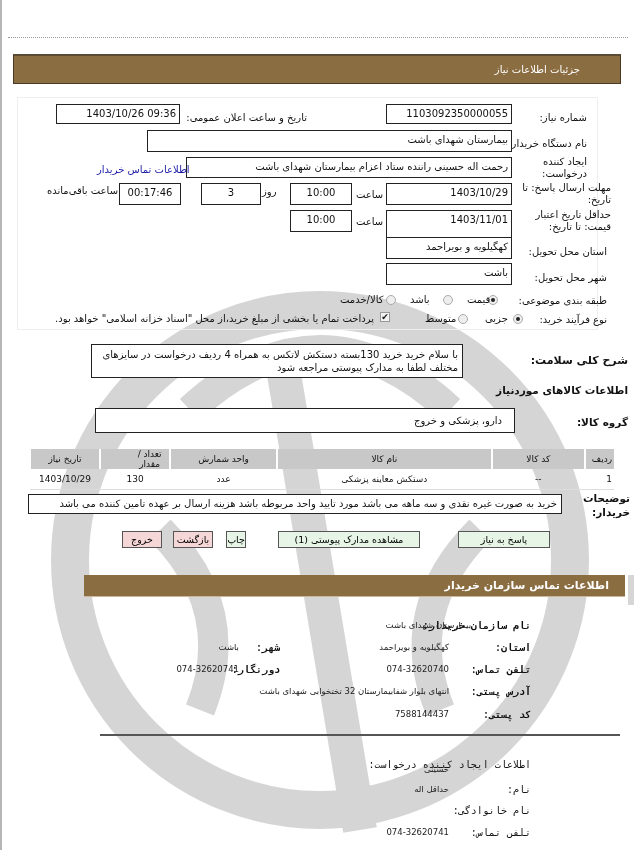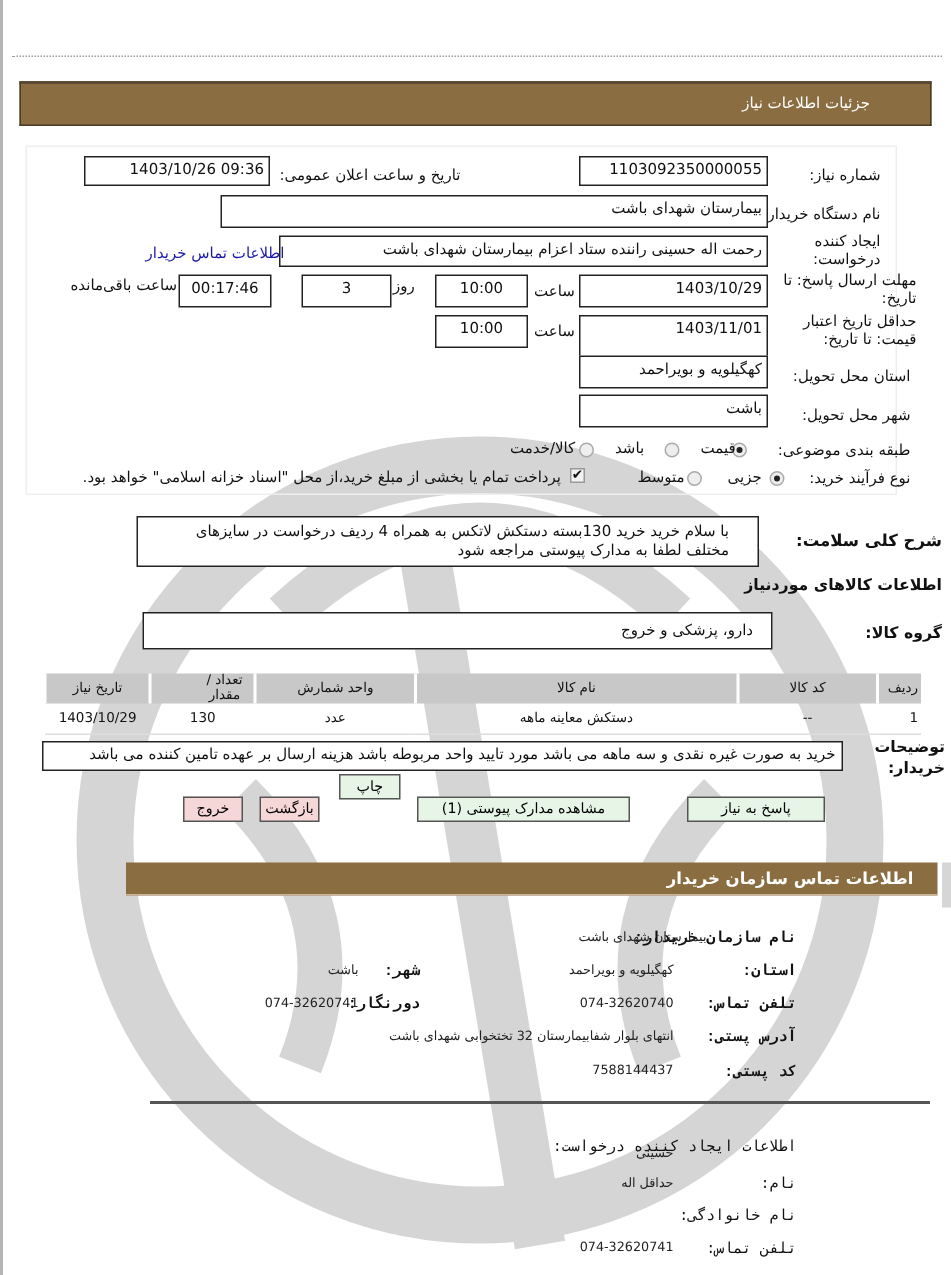--- a/index.html
+++ b/index.html
@@ -21,21 +21,21 @@
   .box.ltr { direction: ltr; text-align: right; }
   .box.center { text-align: center; direction: ltr; }
   .link { position: absolute; color: #1a1aa8; font-size: 10px; white-space: nowrap; }
 
   .radio { position: absolute; width: 10px; height: 10px; border-radius: 50%; border: 1px solid #aaa; background: #eee; }
   .radio.on::after { content: ""; position: absolute; left: 2px; top: 2px; width: 4px; height: 4px; border-radius: 50%; background: #222; }
   .chk { position: absolute; width: 10px; height: 10px; border: 1px solid #999; background: #f2f2f2; font-size: 9px; line-height: 9px; text-align: center; color: #111; }
 
   .bold { font-weight: bold; }
 
-  .desc-box { position: absolute; left: 91px; top: 344px; width: 415px; height: 34px; border: 1px solid #222; background: #fff; padding: 3px 19px; font-size: 10px; line-height: 13px; white-space: normal; }
+  .desc-box { position: absolute; left: 91px; top: 344px; width: 372px; height: 34px; border: 1px solid #222; background: #fff; padding: 3px 4px; font-size: 10px; line-height: 13px; white-space: normal; }
   .group-box { position: absolute; left: 95px; top: 408px; width: 420px; height: 25px; border: 1px solid #222; background: #fff; padding: 0 12px; line-height: 23px; font-size: 10px; }
 
   table.items { position: absolute; left: 29px; top: 449px; width: 585px; border-collapse: collapse; font-size: 9px; }
   table.items th { background: #c8c8c8; color: #111; font-weight: normal; height: 18px; border-left: 2px solid #fff; text-align: center; }
   table.items td { height: 20px; text-align: center; border-bottom: 1px solid #ddd; }
   table.items td.r, table.items th.r { text-align: right; padding-right: 2px; }
 
   .notes-box { position: absolute; left: 28px; top: 494px; width: 534px; height: 20px; border: 1px solid #222; background: #fff; padding: 0 4px; line-height: 18px; font-size: 10px; white-space: nowrap; overflow: hidden; }
 
   .btn { position: absolute; height: 17px; border: 1px solid #555; font-size: 9.5px; line-height: 14px; text-align: center; cursor: pointer; font-family: "DejaVu Sans", sans-serif; }
@@ -134,34 +134,34 @@
       <th style="width:193px;">نام کالا</th>
       <th style="width:96px;">واحد شمارش</th>
       <th style="width:63px;padding-left:29px;">تعداد / مقدار</th>
       <th style="width:63px;">تاریخ نیاز</th>
     </tr>
   </thead>
   <tbody>
     <tr>
       <td class="r">1</td>
       <td>--</td>
-      <td>دستکش معاینه ماهه</td>
+      <td>دستکش معاینه پزشکی</td>
       <td>عدد</td>
       <td>130</td>
       <td>1403/10/29</td>
     </tr>
   </tbody>
 </table>
 
 <div class="lbl bold wrap" style="right:4px; top:491px; width:42px; font-size:10.5px; line-height:14px;">توضیحات خریدار:</div>
 <div class="notes-box">خرید به صورت غیره نقدی و سه ماهه می باشد مورد تایید واحد مربوطه باشد هزینه ارسال بر عهده تامین کننده می باشد</div>
 
 <button class="btn green" style="left:458px; top:531px; width:92px;">پاسخ به نیاز</button>
 <button class="btn green" style="left:278px; top:531px; width:142px;">مشاهده مدارک پیوستی (1)</button>
-<button class="btn green" style="left:226px; top:516px; width:41px;">چاپ</button>
+<button class="btn green" style="left:226px; top:531px; width:20px;">چاپ</button>
 <button class="btn red" style="left:173px; top:531px; width:40px;">بازگشت</button>
 <button class="btn red" style="left:122px; top:531px; width:40px;">خروج</button>
 
 <div class="hdr2">
   <span>اطلاعات تماس سازمان خریدار</span>
 </div>
 <div class="contact-side"></div>
 
 <div class="c-lbl" style="right:103px; top:620px;">نام سازمان خریدار:</div>
 <div class="c-val" style="right:163px; top:620px;">بیمارستان شهدای باشت</div>

